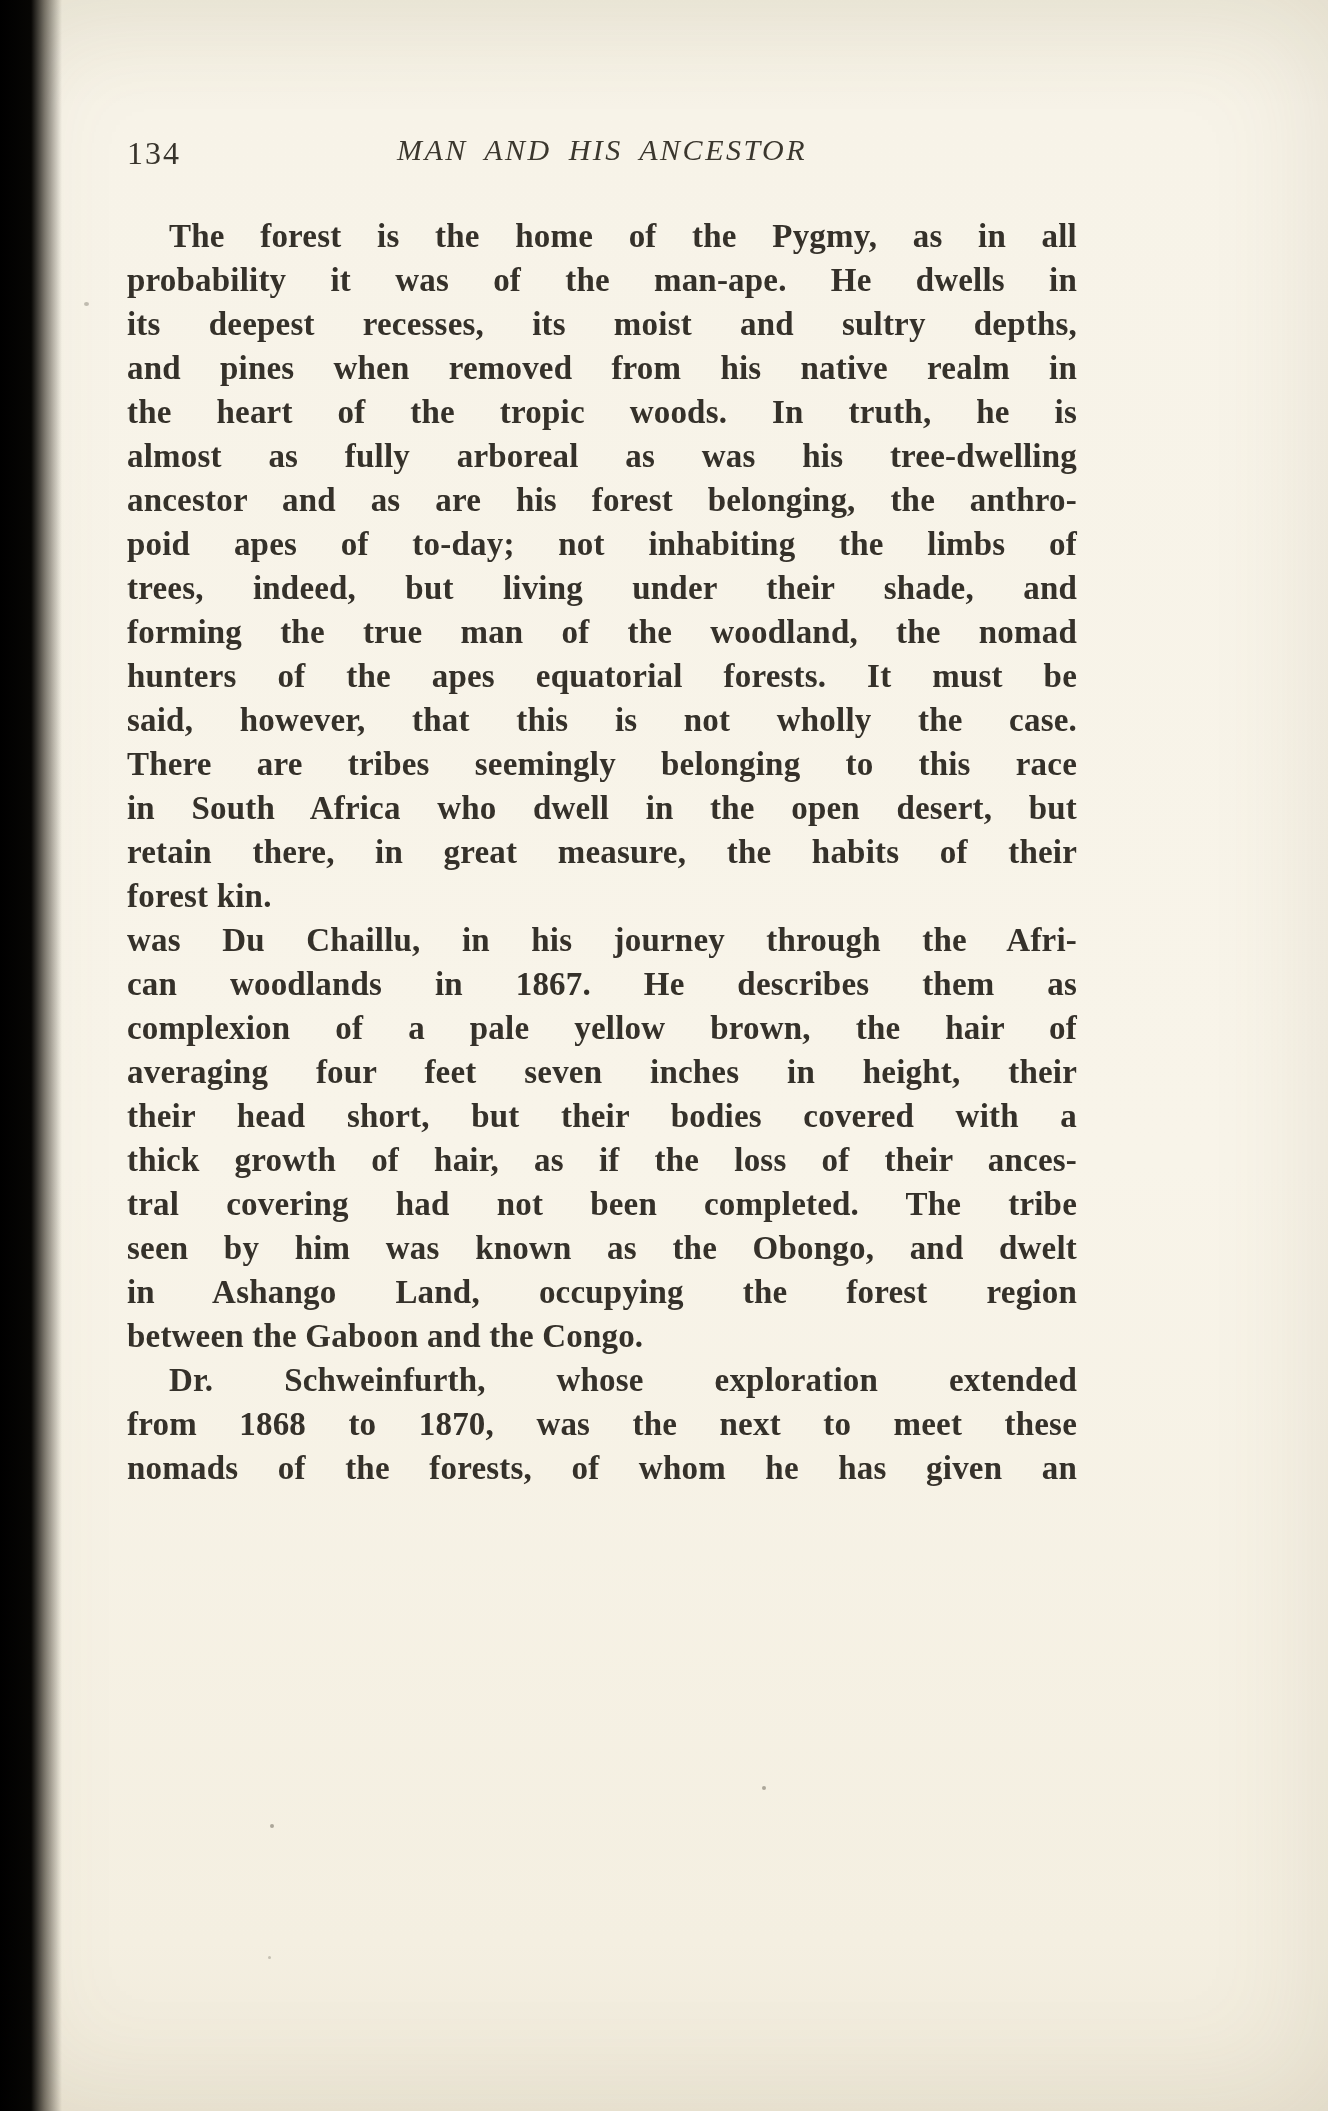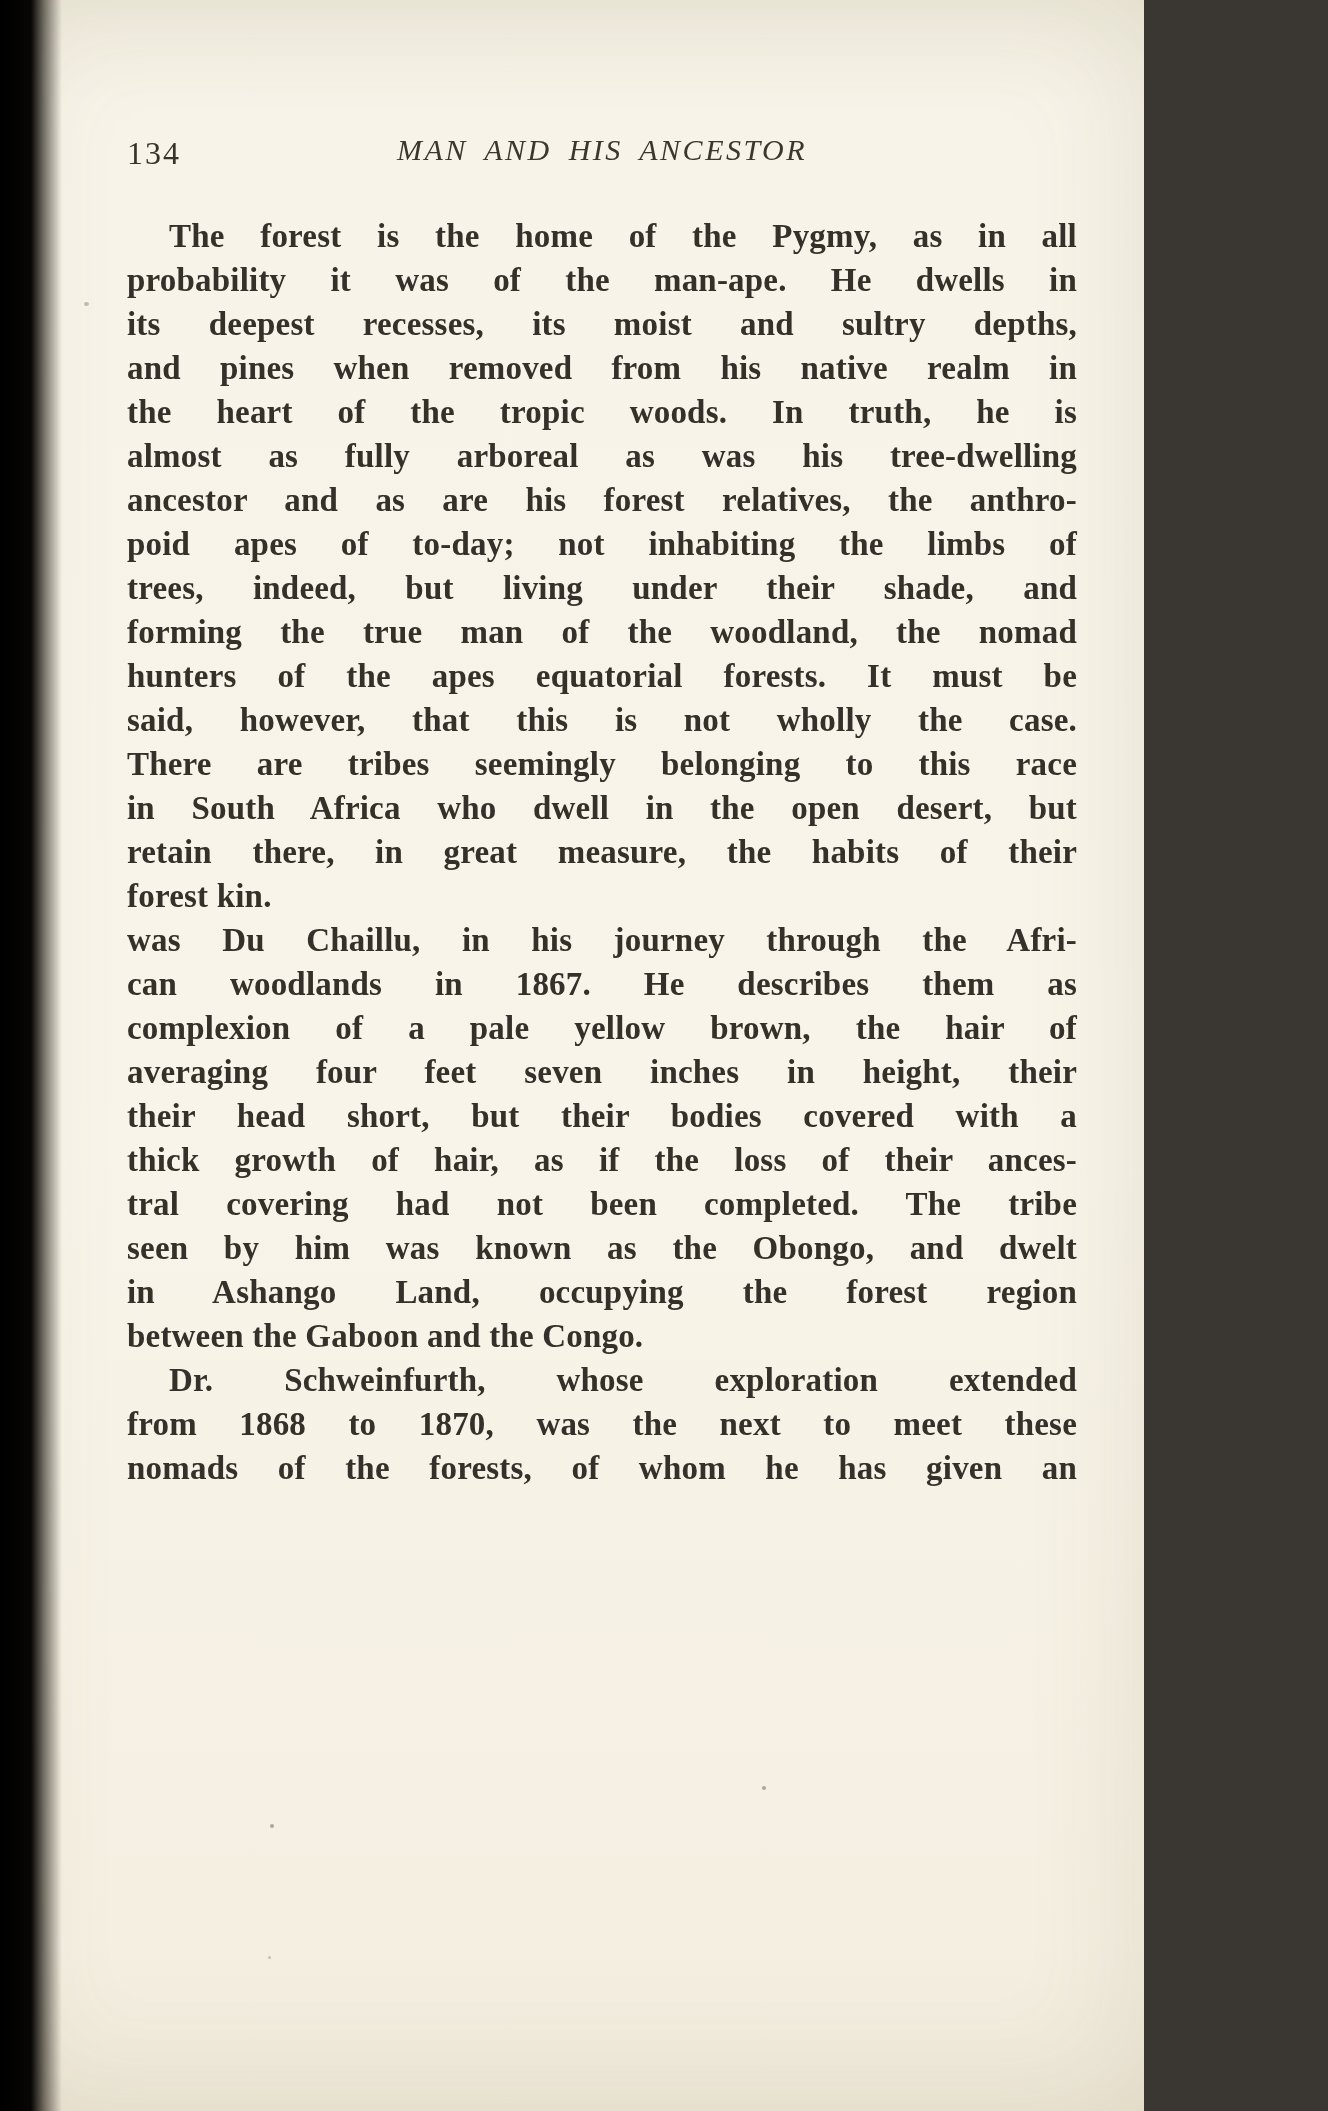--- a/index.html
+++ b/index.html
@@ -2,21 +2,21 @@
 <html><head>
 <meta charset="utf-8">
 <style>
   html, body {
     margin: 0;
     padding: 0;
     background: #3a3631;
   }
   .page {
     position: relative;
-    width: 1144px;
+    width: 1328px;
     height: 2111px;
     overflow: hidden;
     background: linear-gradient(180deg, #f2eee0 0%, #f7f3e8 5%, #f8f4e9 55%, #f4efe1 92%, #efe9d9 100%);
     box-shadow: inset 0 0 120px rgba(122, 106, 70, 0.14);
     font-family: "Liberation Serif", "DejaVu Serif", serif;
     color: #35312a;
   }
   .gutter {
     position: absolute;
     left: 0; top: 0; bottom: 0;
@@ -93,21 +93,21 @@
 
   <div class="text-block">
 
     <div class="para">
       <div class="line indent">The forest is the home of the Pygmy, as in all</div>
       <div class="line">probability it was of the man-ape.  He dwells in</div>
       <div class="line">its deepest recesses, its moist and sultry depths,</div>
       <div class="line">and pines when removed from his native realm in</div>
       <div class="line">the heart of the tropic woods.  In truth, he is</div>
       <div class="line">almost as fully arboreal as was his tree-dwelling</div>
-      <div class="line">ancestor and as are his forest relatives, the anthro-</div>
+      <div class="line">ancestor and as are his forest belonging, the anthro-</div>
       <div class="line">poid apes of to-day; not inhabiting the limbs of</div>
       <div class="line">trees, indeed, but living under their shade, and</div>
       <div class="line">forming the true man of the woodland, the nomad</div>
       <div class="line">hunters of the apes equatorial forests.  It must be</div>
       <div class="line">said, however, that this is not wholly the case.</div>
       <div class="line">There are tribes seemingly belonging to this race</div>
       <div class="line">in South Africa who dwell in the open desert, but</div>
       <div class="line">retain there, in great measure, the habits of their</div>
       <div class="line last">forest kin.</div>
     </div>

